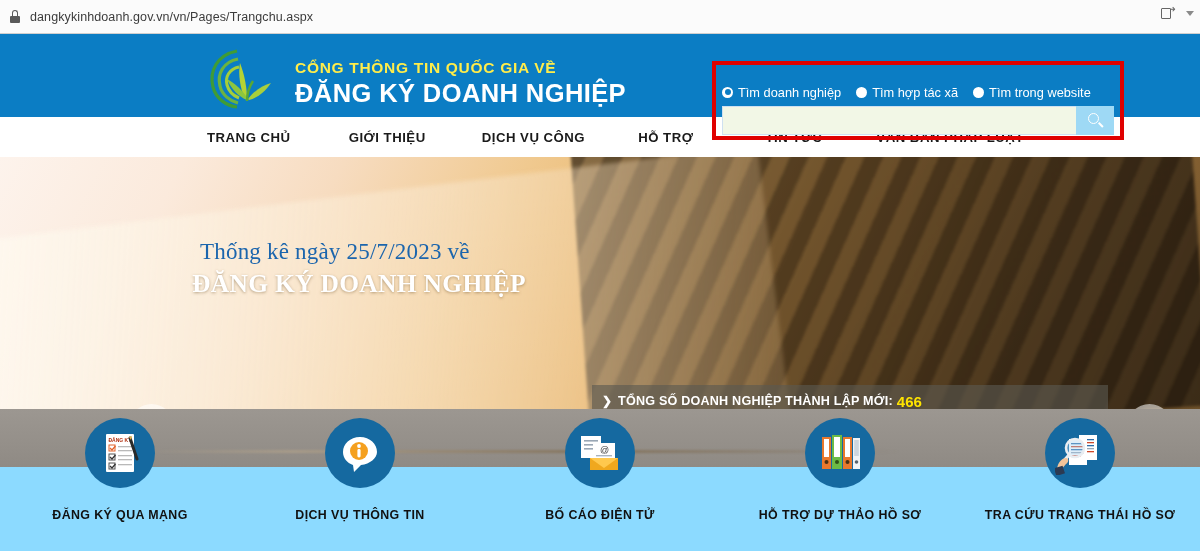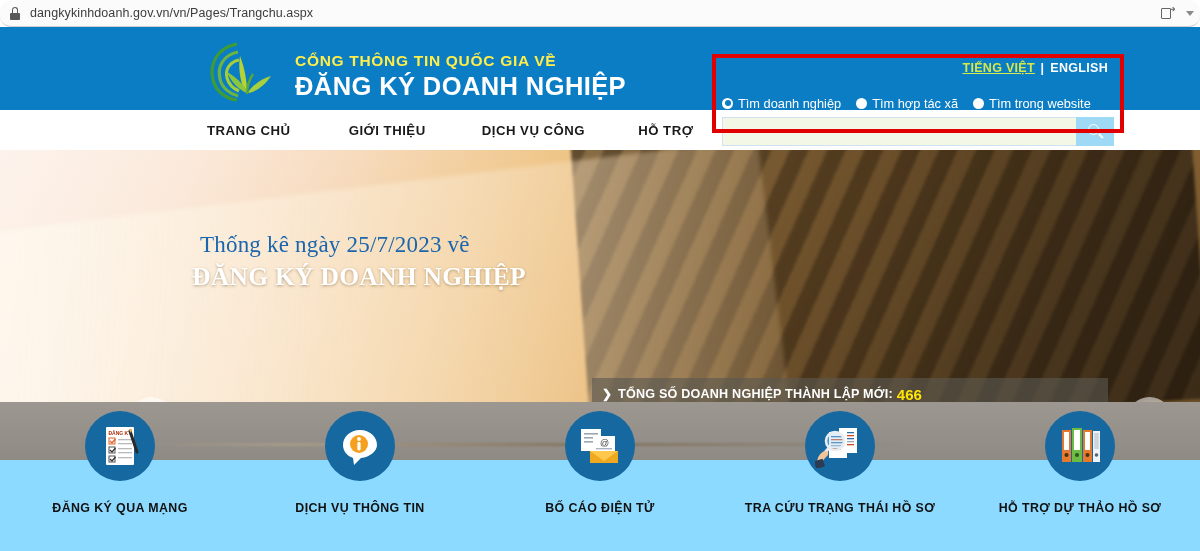--- a/index.html
+++ b/index.html
@@ -4,26 +4,25 @@
 <style>
   * { box-sizing: border-box; margin: 0; padding: 0; }
   html, body {
     width: 1200px; height: 551px;
     font-family: "Liberation Sans", sans-serif;
     overflow: hidden; background: #fff;
   }
 
   
   .browser-bar {
-    height: 27px; width: 1200px;
+    height: 34px; width: 1200px;
     background: #fbfbfb;
     border-bottom: 1px solid #cfcfcf;
     display: flex; align-items: center;
     position: relative;
-    border-radius: 11px;
   }
   .lock-icon { margin-left: 9px; width: 12px; height: 13px; position: relative; flex: none; }
   .lock-icon .body { position: absolute; bottom: 0; left: 1px; width: 10px; height: 7px; background: #5a5a5a; border-radius: 1px; }
   .lock-icon .shackle { position: absolute; top: 0; left: 3px; width: 6px; height: 6px; border: 1.6px solid #5a5a5a; border-bottom: none; border-radius: 3px 3px 0 0; }
   .url-text {
     margin-left: 9px; font-size: 12.5px; color: #3c3c3c;
     letter-spacing: 0.1px; white-space: nowrap;
   }
   .browser-right { position: absolute; right: 6px; top: 0; height: 27px; display: flex; align-items: center; gap: 9px; }
   .share-icon { width: 16px; height: 15px; position: relative; }
@@ -236,25 +235,20 @@
         <path d="M40 54 C40 48 42 40 46 34" fill="none" stroke="#5aa832" stroke-width="2.4"></path>
       </svg>
     </span>
     <span class="brand-text">
       <div class="line1">CỔNG THÔNG TIN QUỐC GIA VỀ</div>
       <div class="line2">ĐĂNG KÝ DOANH NGHIỆP</div>
     </span>
   </div>
 
   <div class="search-zone">
-    <div class="lang-row">
-      <span class="lang-vi">TIẾNG VIỆT</span>
-      <span class="lang-sep">|</span>
-      <span class="lang-en">ENGLISH</span>
-    </div>
 
     <div class="radio-row">
       <label class="radio-opt">
         <span class="radio checked"></span>
         <span class="radio-label">Tìm doanh nghiệp</span>
       </label>
       <label class="radio-opt">
         <span class="radio"></span>
         <span class="radio-label">Tìm hợp tác xã</span>
       </label>
@@ -275,21 +269,21 @@
     </div>
   </div>
 
   <div class="red-box"></div>
 </div>
 
 <div class="nav-bar">
   <span class="nav-item" style="margin-right:58px">TRANG CHỦ</span>
   <span class="nav-item" style="margin-right:56px">GIỚI THIỆU</span>
   <span class="nav-item" style="margin-right:53px">DỊCH VỤ CÔNG</span>
-  <span class="nav-item" style="margin-right:34px">HỖ TRỢ</span>
+  <span class="nav-item" style="margin-right:72px">HỖ TRỢ</span>
   <span class="nav-item" style="margin-right:54px">TIN TỨC</span>
   <span class="nav-item">VĂN BẢN PHÁP LUẬT</span>
 </div>
 
 <div class="banner">
 
   <div class="banner-title">
     <div class="t1">Thống kê ngày 25/7/2023 về</div>
     <div class="t2">ĐĂNG KÝ DOANH NGHIỆP</div>
   </div>
@@ -360,20 +354,40 @@
           <rect x="7" y="17" width="10" height="1.6" fill="#9aa7b5"></rect>
           <rect x="16" y="12" width="22" height="20" fill="#ffffff"></rect>
           <text x="23" y="22" font-family="Liberation Sans, sans-serif" font-size="9" fill="#3b3b3b">@</text>
           <rect x="19" y="24" width="16" height="1.4" fill="#a9b4c0"></rect>
           <rect x="19" y="27" width="16" height="1.4" fill="#a9b4c0"></rect>
           <path d="M13 27 h28 v12 h-28 Z" fill="#f0a81e"></path>
           <path d="M13 27 L27 37 L41 27 Z" fill="#ffc84d"></path>
         </svg>
       </span>
       <span class="svc-label">BỐ CÁO ĐIỆN TỬ</span>
+    </div>
+
+    <div class="svc">
+      <span class="svc-icon">
+        <svg width="46" height="42" viewBox="0 0 46 42">
+          <rect x="5" y="5" width="9" height="32" fill="#e8782c"></rect>
+          <rect x="7" y="7" width="5" height="18" fill="#ffffff"></rect>
+          <circle cx="9.5" cy="30" r="2" fill="#4a3012"></circle>
+          <rect x="15" y="3" width="10" height="34" fill="#6cbb45"></rect>
+          <rect x="17" y="5" width="6" height="20" fill="#ffffff"></rect>
+          <circle cx="20" cy="30" r="2" fill="#2f5418"></circle>
+          <rect x="26" y="5" width="9" height="32" fill="#e8782c"></rect>
+          <rect x="28" y="7" width="5" height="18" fill="#ffffff"></rect>
+          <circle cx="30.5" cy="30" r="2" fill="#4a3012"></circle>
+          <rect x="36" y="6" width="7" height="31" fill="#f0f3f6"></rect>
+          <rect x="37.2" y="8" width="4.6" height="16" fill="#cdd6de"></rect>
+          <circle cx="39.5" cy="30" r="1.8" fill="#57636e"></circle>
+        </svg>
+      </span>
+      <span class="svc-label">HỖ TRỢ DỰ THẢO HỒ SƠ</span>
     </div>
 
     <div class="svc">
       <span class="svc-icon">
         <svg width="50" height="44" viewBox="0 0 50 44">
           <rect x="24" y="4" width="18" height="25" fill="#ffffff"></rect>
           <rect x="26" y="8" width="13" height="1.3" fill="#2f6ea8"></rect>
           <rect x="26" y="11" width="13" height="1.3" fill="#d04a2a"></rect>
           <rect x="26" y="14" width="13" height="1.3" fill="#2f6ea8"></rect>
           <rect x="26" y="17" width="13" height="1.3" fill="#9aa7b5"></rect>
@@ -386,34 +400,14 @@
           <rect x="16" y="24" width="10" height="1.3" fill="#d04a2a"></rect>
           <circle cx="20" cy="17" r="9" fill="rgba(170,210,240,0.38)" stroke="#e9edf1" stroke-width="2.6"></circle>
           <path d="M14 24 L8 31" stroke="#e9edf1" stroke-width="3.4" stroke-linecap="round"></path>
           <path d="M2 38 C3 31 7 27 11 27 C14 27 14 31 11 33 L5 40 Z" fill="#f2c49a"></path>
           <rect x="0" y="36" width="9" height="8" fill="#2c3a52" transform="rotate(-18 4 40)"></rect>
         </svg>
       </span>
       <span class="svc-label">TRA CỨU TRẠNG THÁI HỒ SƠ</span>
     </div>
 
-    <div class="svc">
-      <span class="svc-icon">
-        <svg width="46" height="42" viewBox="0 0 46 42">
-          <rect x="5" y="5" width="9" height="32" fill="#e8782c"></rect>
-          <rect x="7" y="7" width="5" height="18" fill="#ffffff"></rect>
-          <circle cx="9.5" cy="30" r="2" fill="#4a3012"></circle>
-          <rect x="15" y="3" width="10" height="34" fill="#6cbb45"></rect>
-          <rect x="17" y="5" width="6" height="20" fill="#ffffff"></rect>
-          <circle cx="20" cy="30" r="2" fill="#2f5418"></circle>
-          <rect x="26" y="5" width="9" height="32" fill="#e8782c"></rect>
-          <rect x="28" y="7" width="5" height="18" fill="#ffffff"></rect>
-          <circle cx="30.5" cy="30" r="2" fill="#4a3012"></circle>
-          <rect x="36" y="6" width="7" height="31" fill="#f0f3f6"></rect>
-          <rect x="37.2" y="8" width="4.6" height="16" fill="#cdd6de"></rect>
-          <circle cx="39.5" cy="30" r="1.8" fill="#57636e"></circle>
-        </svg>
-      </span>
-      <span class="svc-label">HỖ TRỢ DỰ THẢO HỒ SƠ</span>
-    </div>
-
   </div>
 </div>
 
 </body></html>

